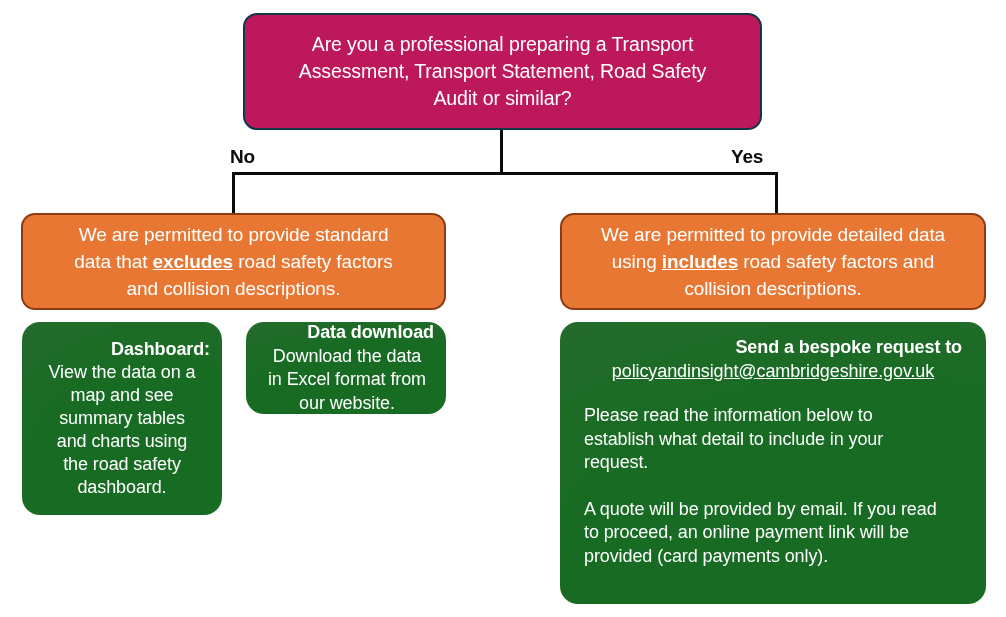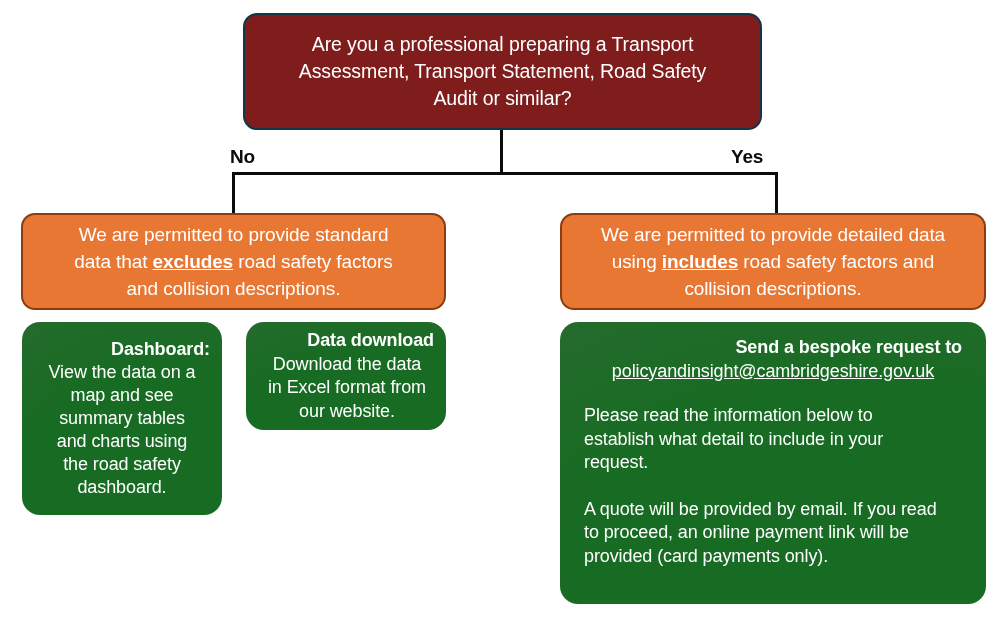--- a/index.html
+++ b/index.html
@@ -32,21 +32,21 @@
     justify-content: center;
     color: #ffffff;
   }
 
   
   .node-question {
     left: 243px;
     top: 13px;
     width: 519px;
     height: 117px;
-    background: #7f1d1d;
+    background: #be185d;
     border: 2px solid #12364a;
     border-radius: 14px;
     text-align: center;
     padding: 0 22px;
   }
   .node-question .line {
     font-size: 19.5px;
     line-height: 27px;
     letter-spacing: -0.1px;
   }
@@ -86,21 +86,21 @@
   }
   .node-green .hd { font-weight: bold; text-align: right; }
   .node-green .link { text-decoration: underline; }
 
   #green-dashboard {
     left: 22px; top: 322px; width: 200px; height: 193px;
   }
   #green-dashboard .line { line-height: 23px; }
 
   #green-download {
-    left: 246px; top: 322px; width: 200px; height: 108px; padding-left: 14px;
+    left: 246px; top: 322px; width: 200px; height: 92px; padding-left: 14px;
   }
 
   #green-bespoke {
     left: 560px; top: 322px; width: 426px; height: 282px;
     padding: 0 24px;
     justify-content: flex-start;
   }
   #green-bespoke .head-block {
     margin-top: 14px;
     text-align: center;

